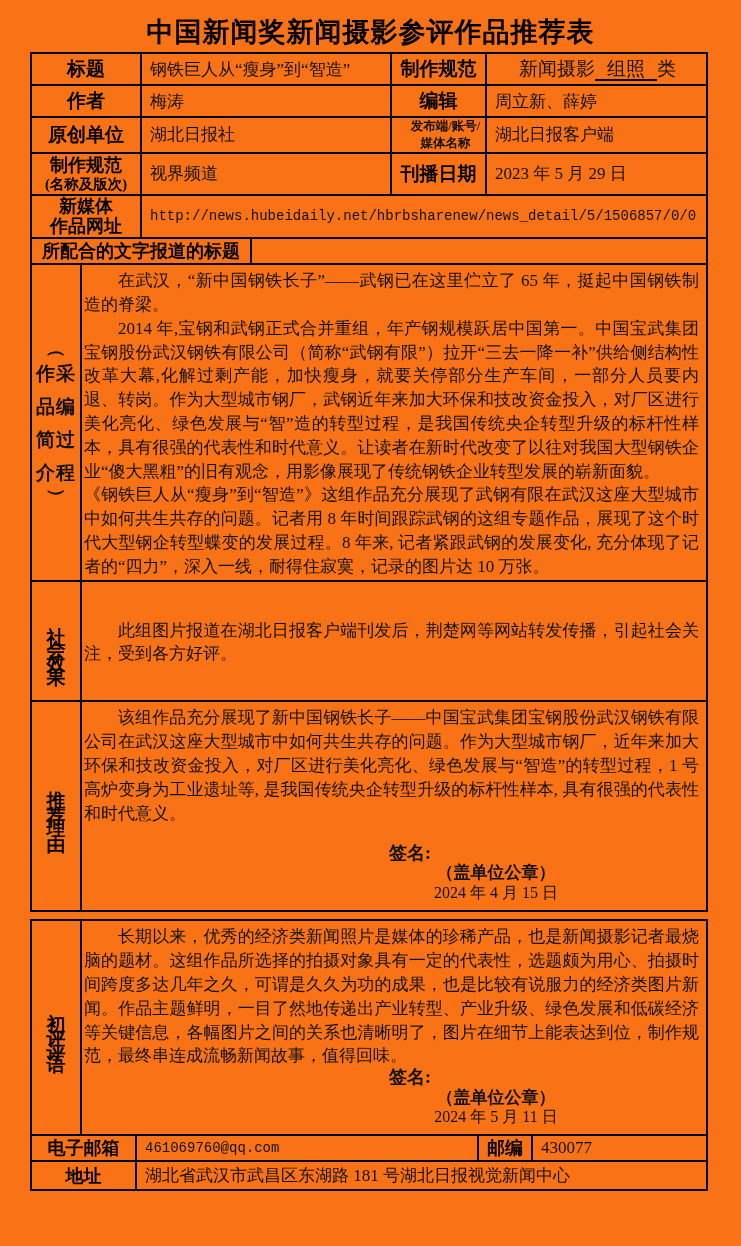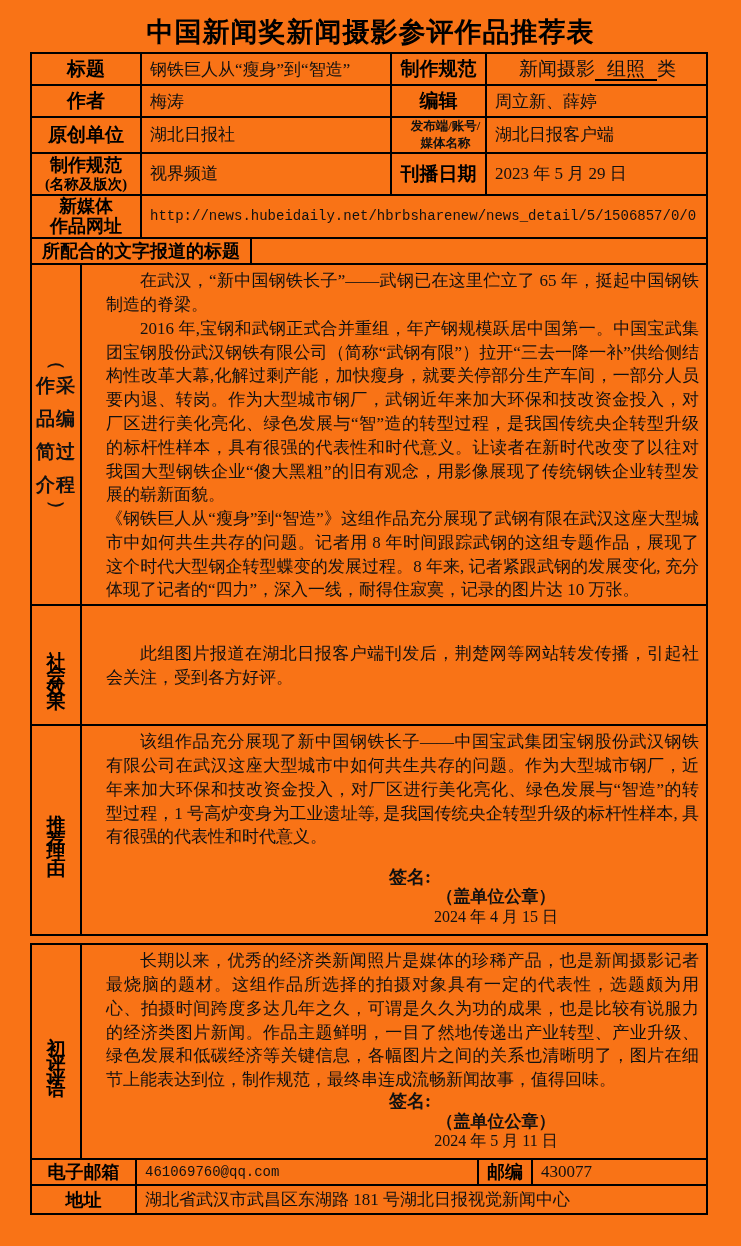--- a/index.html
+++ b/index.html
@@ -19,21 +19,21 @@
   td { border: 2px solid #000; overflow: hidden; vertical-align: middle; margin-left: 48px; }
   .lbl { font-weight: 700; font-size: 19px; text-align: center; color: #000; }
   .lbl-sm { font-weight: 700; font-size: 12.5px; text-align: center; line-height: 1.35; padding-left: 14px; }
   .lbl2 .l1 { font-size: 18px; font-weight: 700; line-height: 1.15; }
   .lbl2 .l2 { font-size: 14.5px; font-weight: 700; line-height: 1.15; }
   .val { font-size: 17px; padding: 2px 6px 2px 8px; text-align: left; }
   .val-center { text-align: center; }
   .mono { font-family: "Liberation Mono", "DejaVu Sans Mono", monospace; font-size: 14px; letter-spacing: 0; }
   .cat .u { border-bottom: 2px solid #000; padding: 0 12px; }
   .cat span { font-size: 19px; }
-  .body-cell { font-size: 17px; line-height: 23.8px; text-align: justify; padding: 4px 7px 2px 24px; vertical-align: top; border-radius: 22px; }
+  .body-cell { font-size: 17px; line-height: 23.8px; text-align: justify; padding: 4px 7px 2px 2px; vertical-align: top; border-radius: 22px; }
   .body-cell p.indent { text-indent: 2em; }
   .cell-flex { display: flex; flex-direction: column; height: 100%; }
   .sig { margin-top: auto; width: 250px; margin-left: auto; margin-right: 78px; line-height: 19.5px; padding-bottom: 4px; }
   .sig .s1 { font-weight: 700; font-size: 18px; text-align: left; padding-left: 18px; }
   .sig .s2 { font-weight: 700; font-size: 17px; text-align: center; }
   .sig .s3 { font-size: 16px; text-align: center; }
   .vlabel-cell { text-align: center; vertical-align: middle; }
   .vlabel {
     writing-mode: vertical-lr; text-orientation: upright;
     font-weight: 700; font-size: 19px; color: #000;
@@ -138,21 +138,21 @@
             <span class="paren">（</span>
             <div class="pair">作采</div>
             <div class="pair">品编</div>
             <div class="pair">简过</div>
             <div class="pair">介程</div>
             <span class="paren">）</span>
           </div>
         </td>
         <td class="body-cell">
           <p class="indent">在武汉，“新中国钢铁长子”——武钢已在这里伫立了 65 年，挺起中国钢铁制造的脊梁。</p>
-          <p class="indent">2016 年,宝钢和武钢正式合并重组，年产钢规模跃居中国第一。中国宝武集团宝钢股份武汉钢铁有限公司（简称“武钢有限”）拉开“三去一降一补”供给侧结构性改革大幕,化解过剩产能，加快瘦身，就要关停部分生产车间，一部分人员要内退、转岗。作为大型城市钢厂，武钢近年来加大环保和技改资金投入，对厂区进行美化亮化、绿色发展与“智”造的转型过程，是我国传统央企转型升级的标杆性样本，具有很强的代表性和时代意义。让读者在新时代改变了以往对我国大型钢铁企业“傻大黑粗”的旧有观念，用影像展现了传统钢铁企业转型发展的崭新面貌。</p>
+          <p class="indent">2014 年,宝钢和武钢正式合并重组，年产钢规模跃居中国第一。中国宝武集团宝钢股份武汉钢铁有限公司（简称“武钢有限”）拉开“三去一降一补”供给侧结构性改革大幕,化解过剩产能，加快瘦身，就要关停部分生产车间，一部分人员要内退、转岗。作为大型城市钢厂，武钢近年来加大环保和技改资金投入，对厂区进行美化亮化、绿色发展与“智”造的转型过程，是我国传统央企转型升级的标杆性样本，具有很强的代表性和时代意义。让读者在新时代改变了以往对我国大型钢铁企业“傻大黑粗”的旧有观念，用影像展现了传统钢铁企业转型发展的崭新面貌。</p>
           <p>《钢铁巨人从“瘦身”到“智造”》这组作品充分展现了武钢有限在武汉这座大型城市中如何共生共存的问题。记者用 8 年时间跟踪武钢的这组专题作品，展现了这个时代大型钢企转型蝶变的发展过程。8 年来, 记者紧跟武钢的发展变化, 充分体现了记者的“四力”，深入一线，耐得住寂寞，记录的图片达 10 万张。</p>
         </td>
       </tr>
       <tr style="height:120px">
         <td class="vlabel-cell">
           <span class="vlabel">社会效果</span>
         </td>
         <td class="body-cell center-v" style="vertical-align:middle">
           <p class="indent">此组图片报道在湖北日报客户端刊发后，荆楚网等网站转发传播，引起社会关注，受到各方好评。</p>
         </td>

